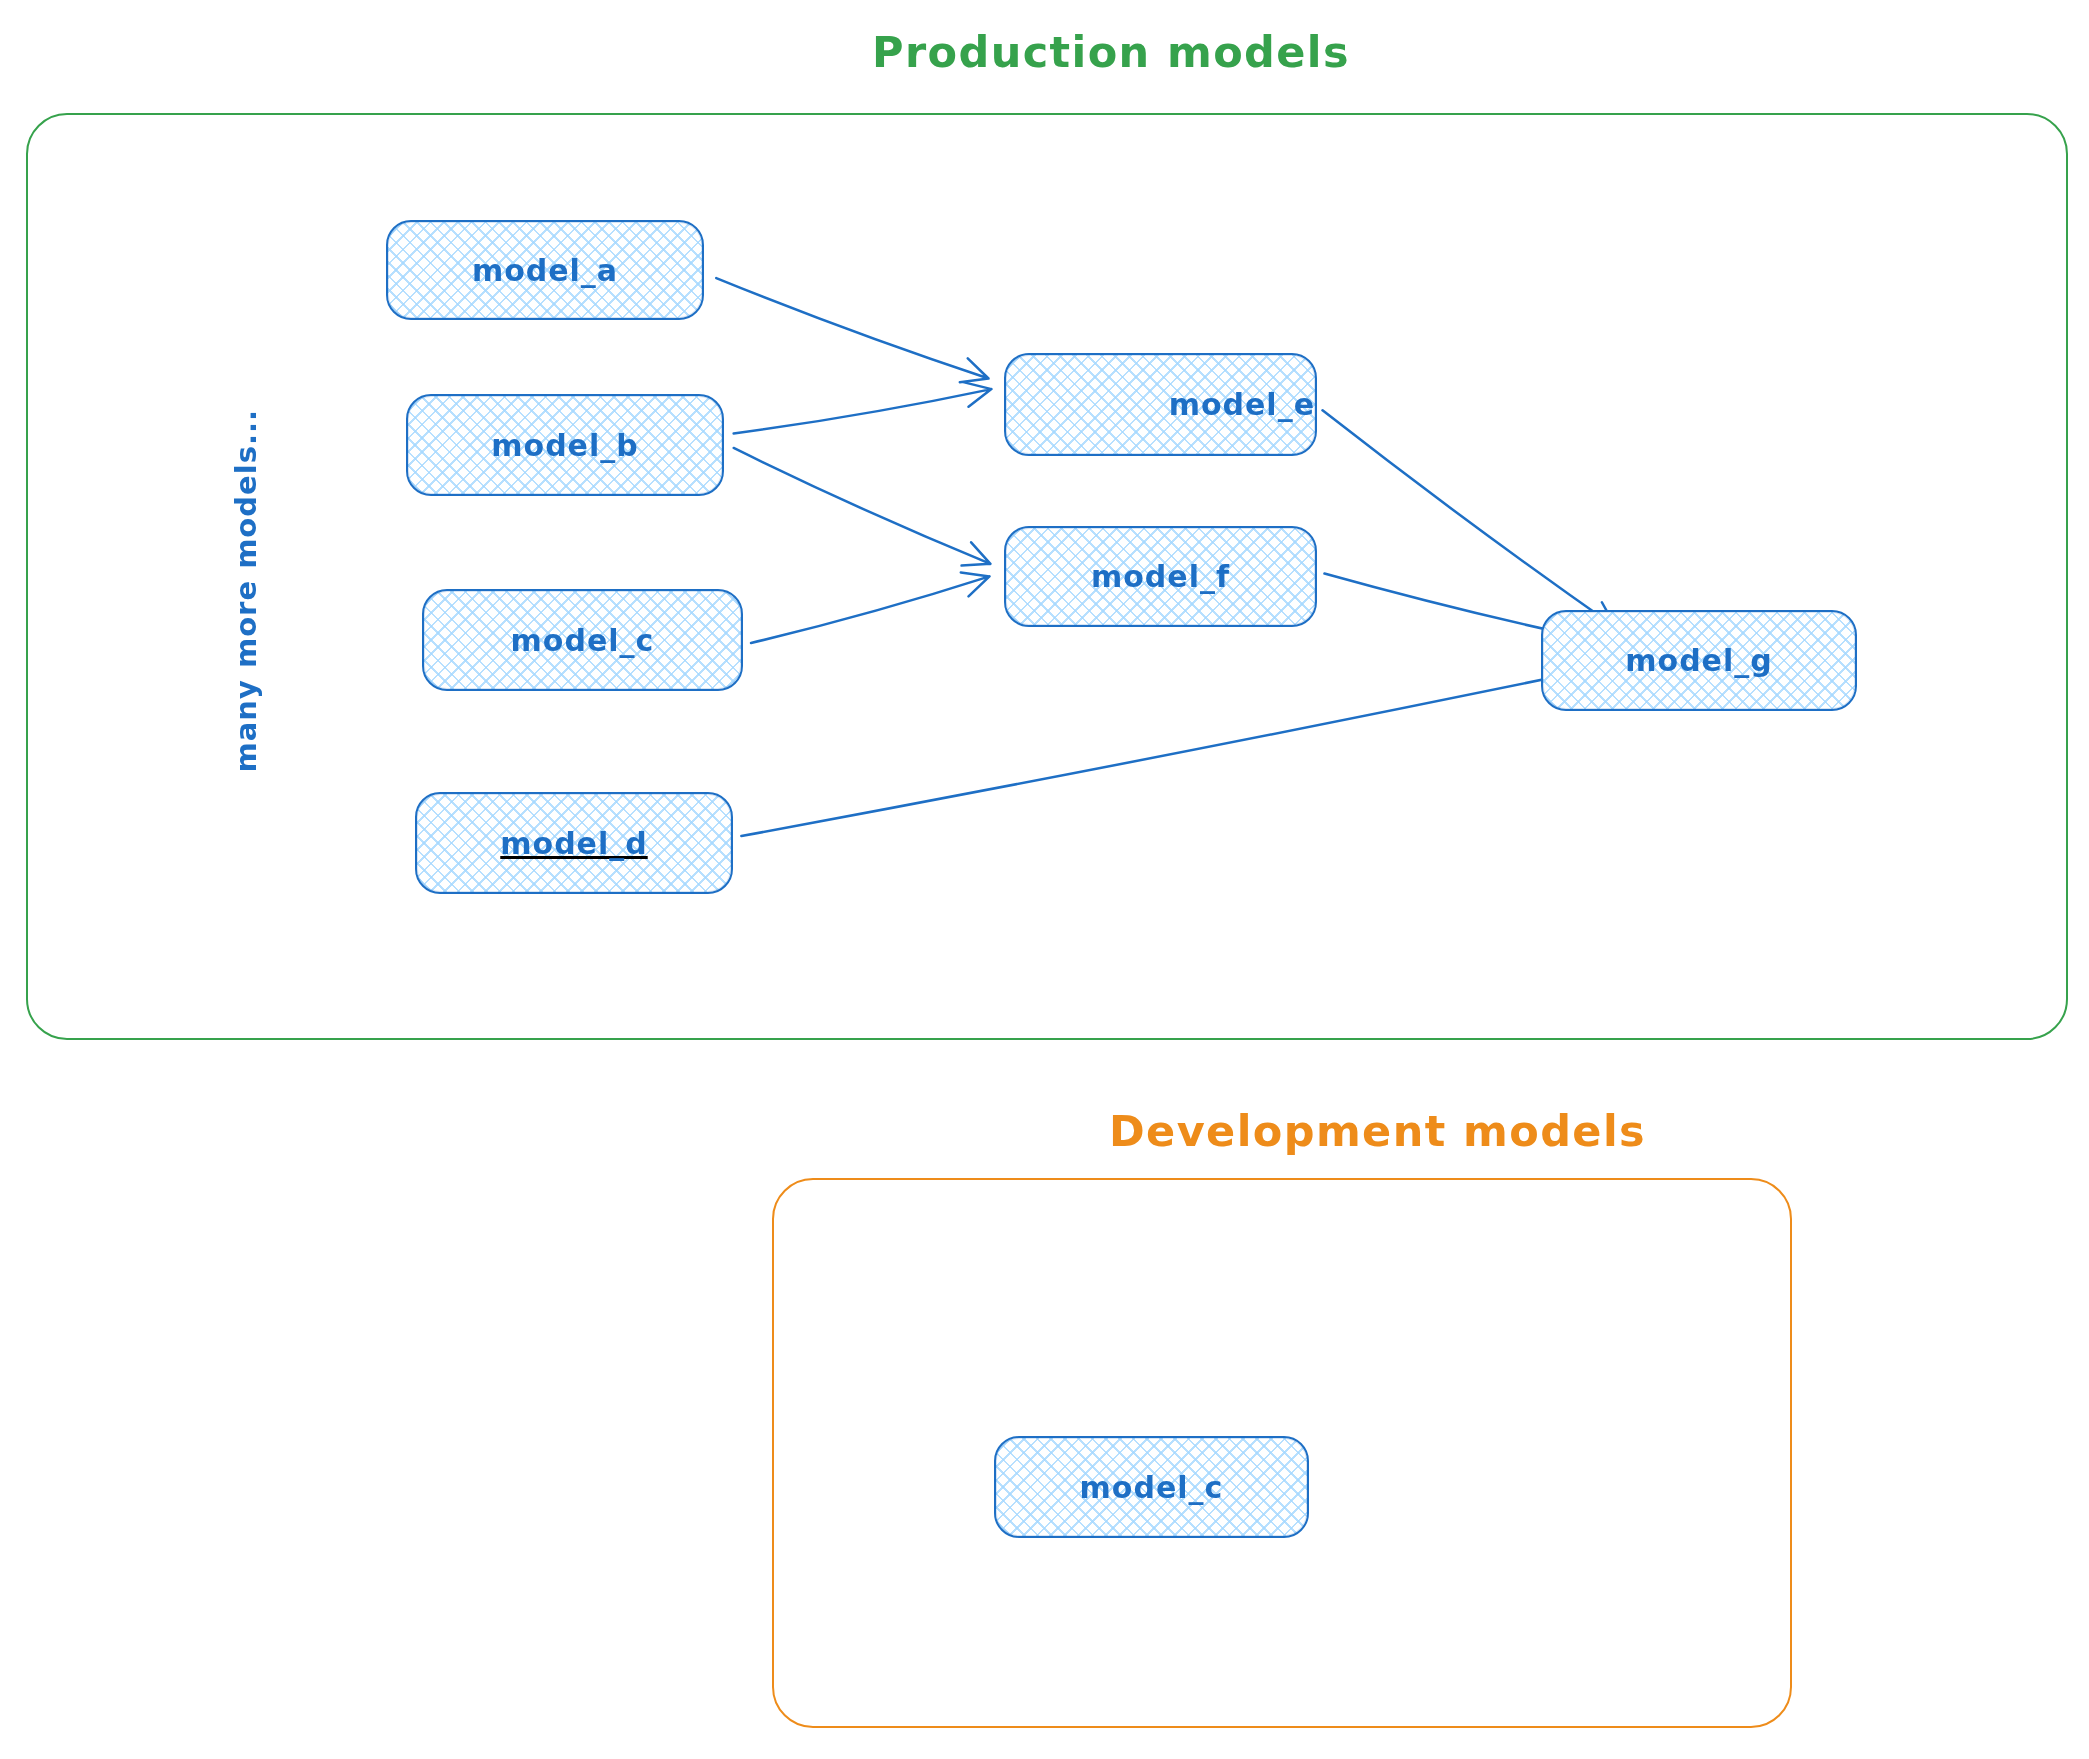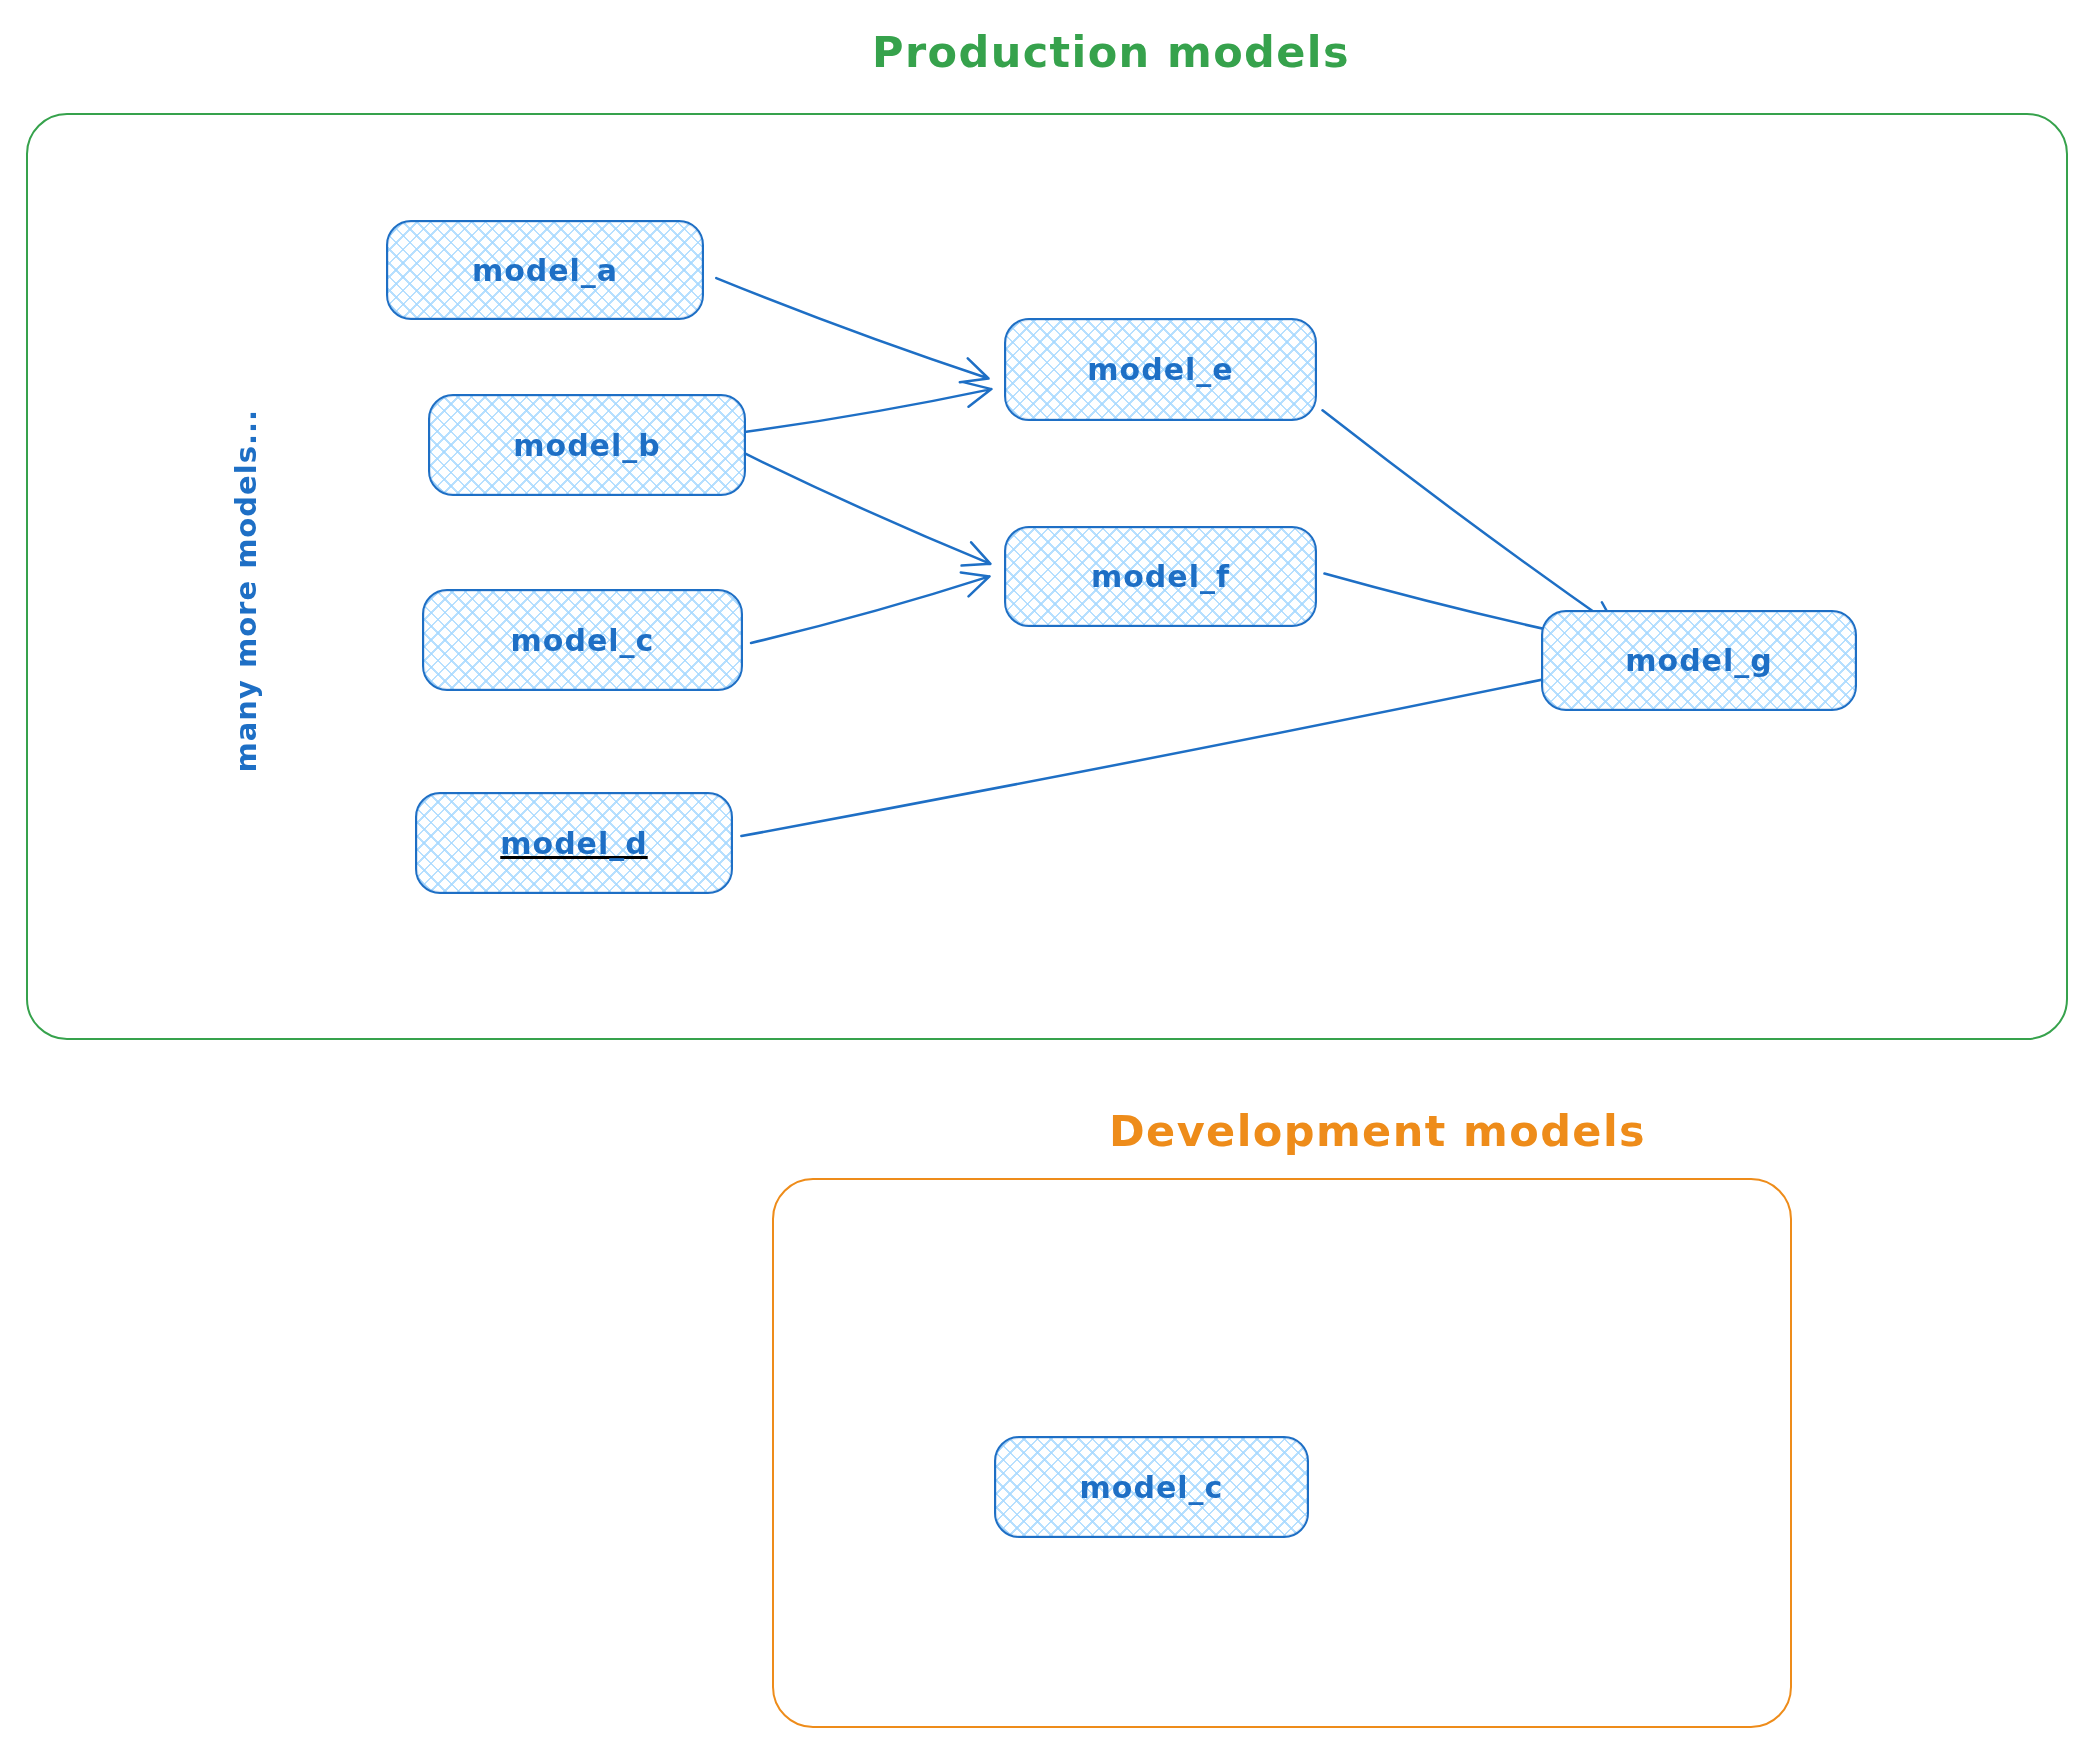--- a/index.html
+++ b/index.html
@@ -31,24 +31,24 @@
     background-image:
       repeating-linear-gradient(45deg, rgba(165,216,255,0.8) 0px, rgba(165,216,255,0.8) 1.9px, transparent 1.9px, transparent 9.7px),
       repeating-linear-gradient(135deg, rgba(165,216,255,0.8) 0px, rgba(165,216,255,0.8) 1.9px, transparent 1.9px, transparent 9.7px);
     box-shadow:inset 0 0 0 1px rgba(30,111,197,0.18);
   }
   .node-label{
     color:#1e6fc5;font-size:30px;font-weight:600;letter-spacing:1px;
     white-space:nowrap;
   }
   #node-model_a{left:386px;top:220px;width:314px;height:96px;}
-  #node-model_b{left:428px;top:394px;width:314px;height:98px;}
+  #node-model_b{left:406px;top:394px;width:314px;height:98px;}
   #node-model_c{left:422px;top:589px;width:317px;height:98px;}
   #node-model_d{left:415px;top:792px;width:314px;height:98px;text-decoration:underline;}
-  #node-model_e{left:1004px;top:318px;width:309px;height:99px;}
+  #node-model_e{left:1004px;top:353px;width:309px;height:99px;justify-content:flex-end;}
   #node-model_f{left:1004px;top:526px;width:309px;height:97px;}
   #node-model_g{left:1541px;top:610px;width:312px;height:97px;}
   #node-dev-model_c{left:994px;top:1436px;width:311px;height:98px;}
   .side-note{
     position:absolute;left:84px;top:589px;width:328px;height:39px;
     transform:rotate(-90deg);transform-origin:center center;
     color:#1e6fc5;font-size:29px;font-weight:600;letter-spacing:1px;
     text-align:center;white-space:nowrap;
   }
   #edge-layer{

